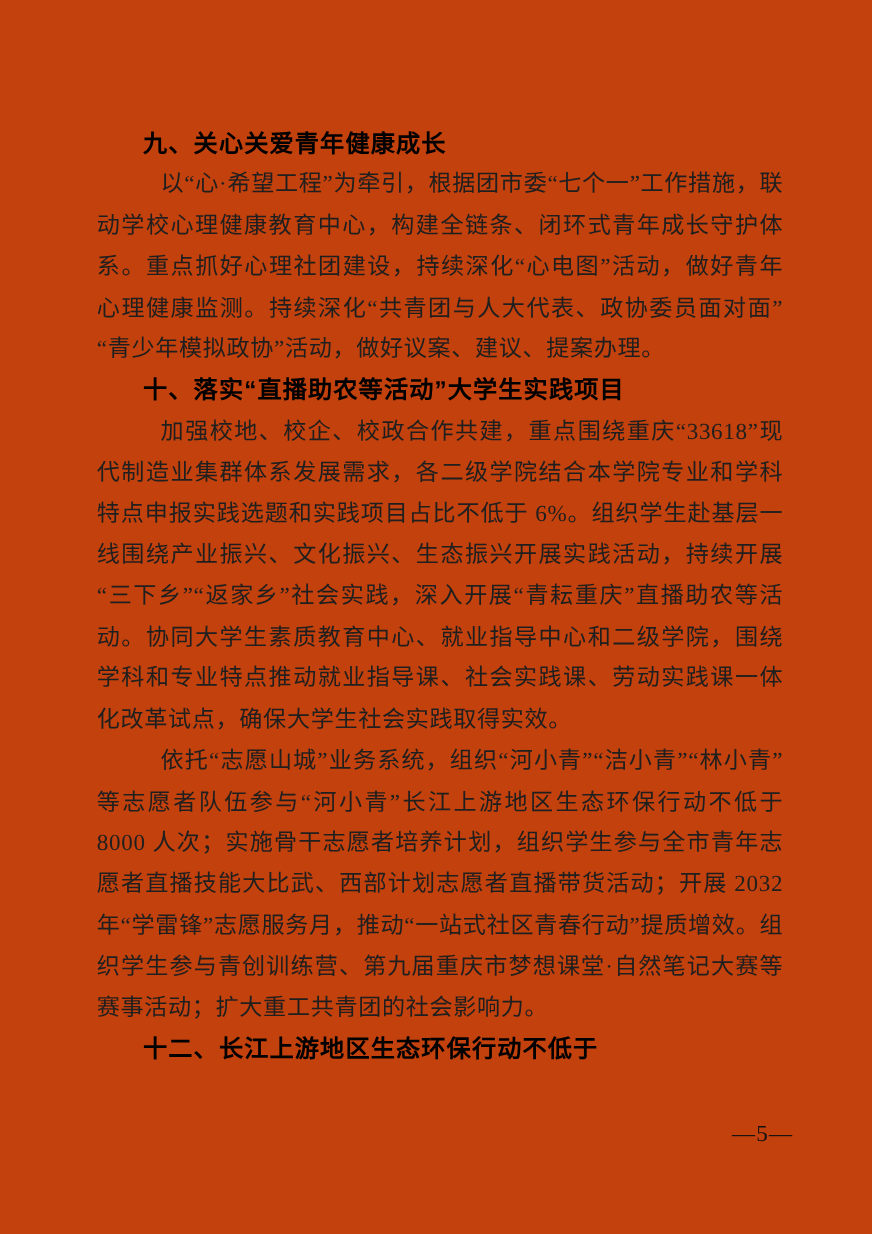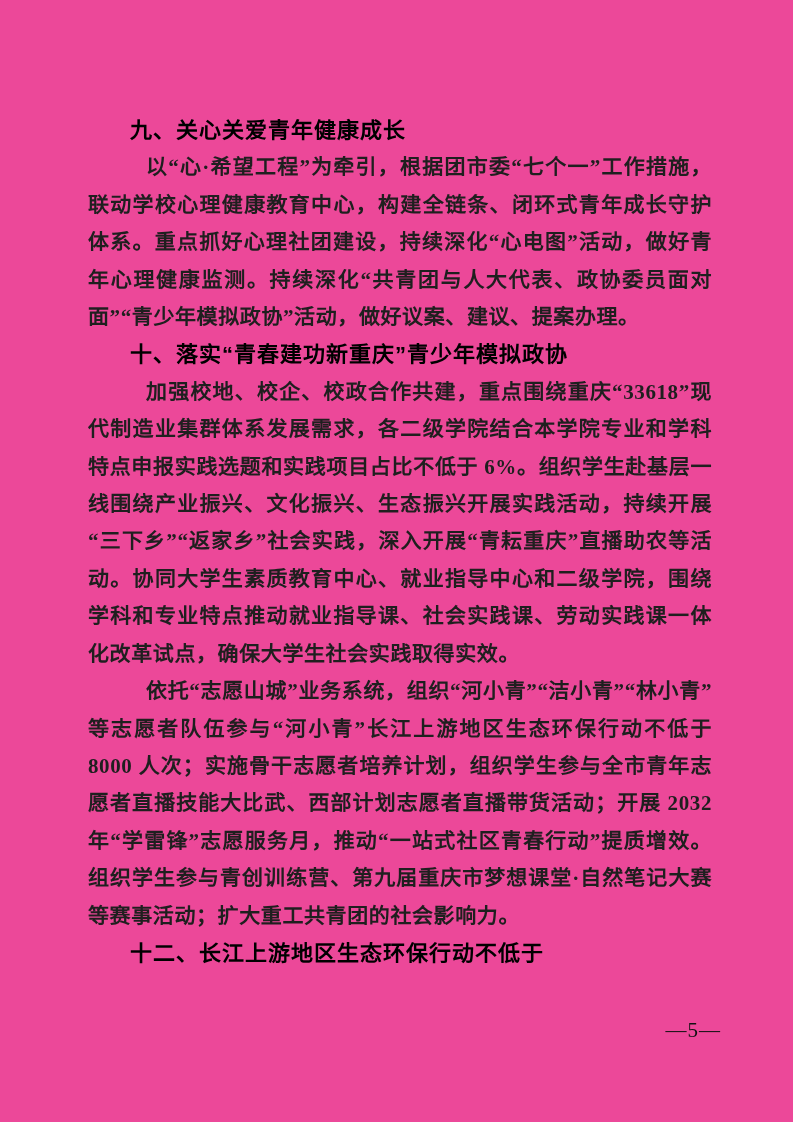--- a/index.html
+++ b/index.html
@@ -4,21 +4,21 @@
 <style>
   html, body {
     margin: 0;
     padding: 0;
     background: #ffffff;
   }
   .page {
     position: relative;
     width: 793px;
     height: 1122px;
-    background: #ec4899;
+    background: #c2410c;
     overflow: hidden;
     font-family: "Liberation Serif", "DejaVu Serif", serif;
   }
   .content {
     position: absolute;
     left: 88px;
     top: 112px;
     width: 624px;
   }
   .section { margin: 0; padding: 0; }
@@ -36,21 +36,20 @@
   .section-body {
     margin: 0;
     font-family: "Liberation Serif", "DejaVu Serif", serif;
     font-size: 21px;
     line-height: 37.4px;
     color: #1f1f1f;
     text-align: justify;
     text-justify: inter-ideograph;
     text-indent: 58px;
     letter-spacing: 0.6px;
-    font-weight: bold;
   }
   .page-number {
     position: absolute;
     top: 1018px;
     right: 72px;
     font-family: "Liberation Serif", "DejaVu Serif", serif;
     font-size: 21px;
     color: #111111;
     letter-spacing: 1px;
   }
@@ -60,21 +59,21 @@
 
 <div class="page">
   <main class="content">
 
     <section class="section">
       <h2 class="section-heading">九、关心关爱青年健康成长</h2>
       <p class="section-body">以“心·希望工程”为牵引，根据团市委“七个一”工作措施，联动学校心理健康教育中心，构建全链条、闭环式青年成长守护体系。重点抓好心理社团建设，持续深化“心电图”活动，做好青年心理健康监测。持续深化“共青团与人大代表、政协委员面对面”“青少年模拟政协”活动，做好议案、建议、提案办理。</p>
     </section>
 
     <section class="section">
-      <h2 class="section-heading">十、落实“青春建功新重庆”青少年模拟政协</h2>
+      <h2 class="section-heading">十、落实“直播助农等活动”大学生实践项目</h2>
       <p class="section-body">加强校地、校企、校政合作共建，重点围绕重庆“33618”现代制造业集群体系发展需求，各二级学院结合本学院专业和学科特点申报实践选题和实践项目占比不低于 6%。组织学生赴基层一线围绕产业振兴、文化振兴、生态振兴开展实践活动，持续开展“三下乡”“返家乡”社会实践，深入开展“青耘重庆”直播助农等活动。协同大学生素质教育中心、就业指导中心和二级学院，围绕学科和专业特点推动就业指导课、社会实践课、劳动实践课一体化改革试点，确保大学生社会实践取得实效。</p>
     </section>
 
     <section class="section">
       <p class="section-body">依托“志愿山城”业务系统，组织“河小青”“洁小青”“林小青”等志愿者队伍参与“河小青”长江上游地区生态环保行动不低于 8000 人次；实施骨干志愿者培养计划，组织学生参与全市青年志愿者直播技能大比武、西部计划志愿者直播带货活动；开展 2032 年“学雷锋”志愿服务月，推动“一站式社区青春行动”提质增效。组织学生参与青创训练营、第九届重庆市梦想课堂·自然笔记大赛等赛事活动；扩大重工共青团的社会影响力。</p>
     </section>
 
     <section class="section">
       <h2 class="section-heading">十二、长江上游地区生态环保行动不低于</h2>
     </section>

